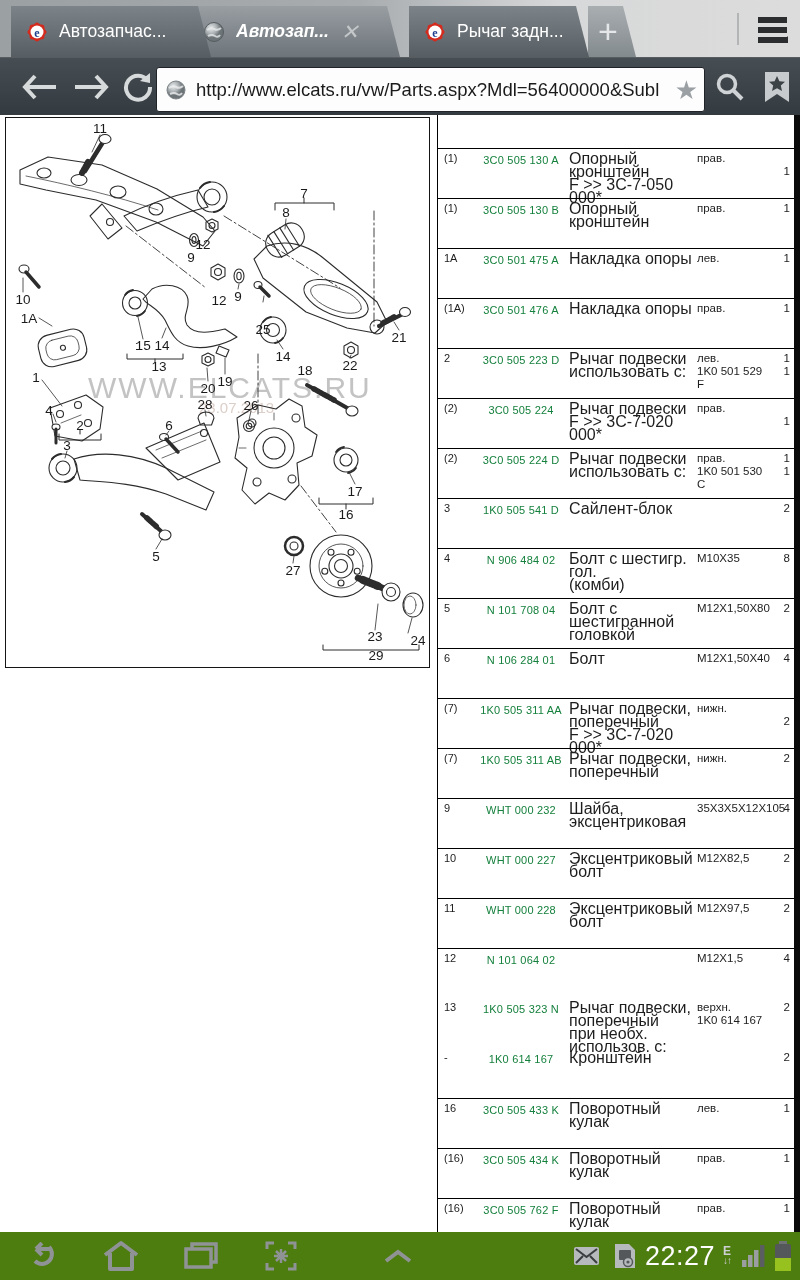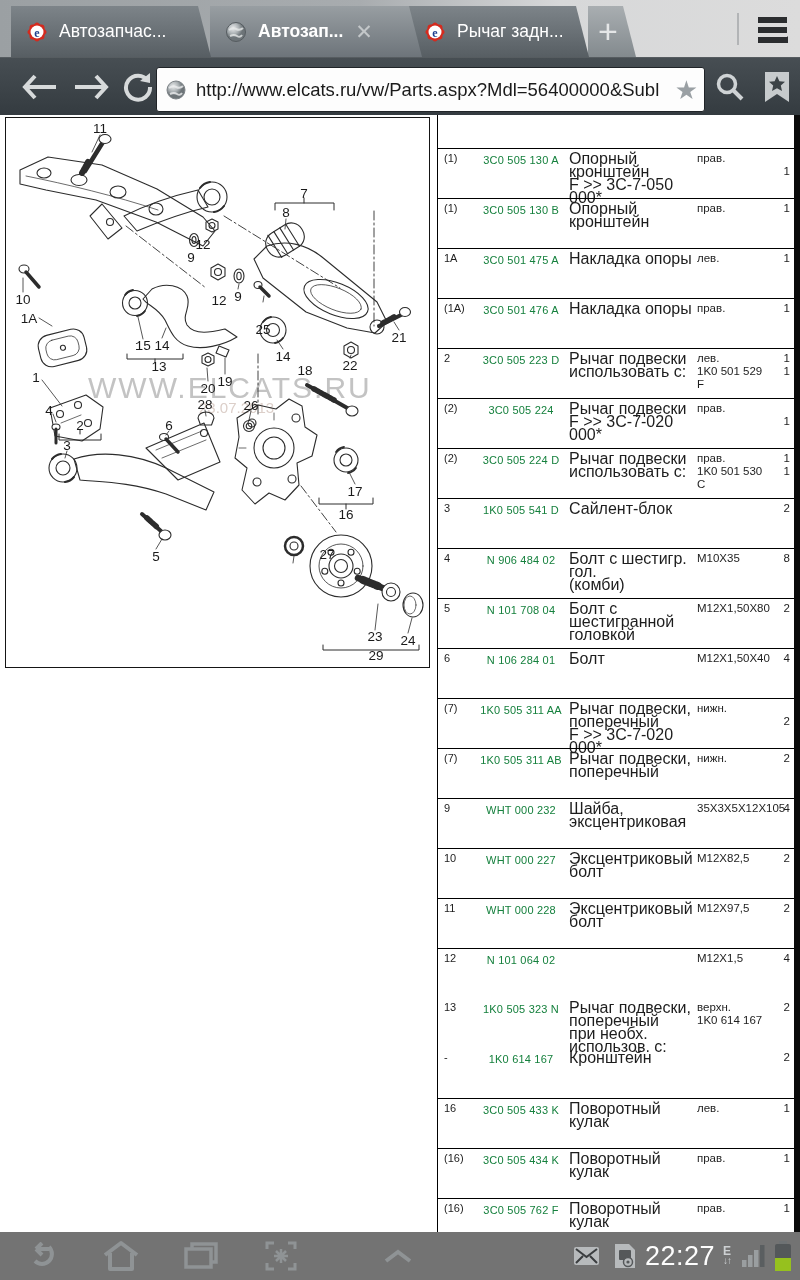--- a/index.html
+++ b/index.html
@@ -9,21 +9,21 @@
   
   .tabbar{position:absolute;top:0;left:0;width:800px;height:57px;
           background:linear-gradient(to right,#9ba0a3 0%,#a8acaf 45%,#d7d8d9 70%,#dcdcdc 100%);}
   .tab{position:absolute;top:6px;height:51px;display:flex;align-items:center;
        padding:0 20px 0 15px;box-sizing:border-box;color:#fff;font-size:17.5px;
        clip-path:polygon(0 0,calc(100% - 13px) 0,100% 100%,0 100%);
        background:linear-gradient(#7d8489,#575e63);}
   .tab .title{white-space:nowrap;overflow:hidden;margin-left:11px;}
   .tab.active{background:linear-gradient(#989ea2,#6d747a);font-weight:bold;}
   .tab1{left:11px;width:200px;z-index:6;}
-  .tab2{left:210px;width:212px;z-index:5;}
+  .tab2{left:188px;width:212px;z-index:5;font-style:italic;}
   .tab3{left:409px;width:180px;z-index:4;}
   .newtab{position:absolute;top:6px;left:588px;width:48px;height:51px;z-index:3;
           clip-path:polygon(0 0,calc(100% - 13px) 0,100% 100%,0 100%);
           background:linear-gradient(#a9aeb1,#838a8e);color:#e4e6e7;font-size:34px;
           display:flex;align-items:center;justify-content:center;padding-right:8px;box-sizing:border-box;}
   .tab .close{margin-left:12px;color:#c3c7c9;font-size:21px;font-weight:normal;}
   .favicon{width:22px;height:22px;flex:0 0 auto;}
   .menu-divider{position:absolute;left:737px;top:13px;width:2px;height:32px;background:#b2b4b6;}
   .menu-btn{position:absolute;left:752px;top:12px;width:42px;height:36px;}
 
@@ -53,21 +53,21 @@
   .trow{position:relative;height:50px;border-top:1px solid #000;box-sizing:border-box;}
   .trow.noline{border-top:none;}
   .trow > div{position:absolute;white-space:pre-line;}
   .c-pos{left:6px;top:3px;width:28px;font-size:11px;color:#1d1d1d;}
   .c-pn{left:28px;top:5px;width:110px;text-align:center;font-size:11px;color:#15803d;letter-spacing:.2px;}
   .c-desc{left:131px;top:3px;width:128px;font-size:16px;line-height:13px;color:#1d1d1d;}
   .c-note{left:259px;top:3px;width:66px;font-size:11.5px;line-height:13px;color:#1d1d1d;}
   .c-qty{left:318px;top:3px;width:34px;text-align:right;font-size:11.5px;line-height:13px;color:#1d1d1d;}
 
   
-  .navbar{position:absolute;top:1232px;left:0;width:800px;height:48px;background:#737373;}
+  .navbar{position:absolute;top:1232px;left:0;width:800px;height:48px;background:#4d7c0f;}
   .nv{position:absolute;top:0;height:48px;display:flex;align-items:center;justify-content:center;}
   .time{color:#fdfdfd;font-size:27px;letter-spacing:.5px;font-family:"Liberation Sans",sans-serif;}
   .net{color:#cdd0d2;font-size:12px;font-weight:bold;line-height:10px;text-align:left;}
   .net .arr{display:block;font-size:10px;font-weight:normal;letter-spacing:-1px;}
 
   .wm-text{font-family:"Liberation Sans",sans-serif;}
 </style>
 </head>
 <body>
 
@@ -410,25 +410,25 @@
           <span class="callout" style="left: 61px; top: 327px;">3</span>
 
           <span class="callout" style="left: 163px; top: 307px;">6</span>
 
           <span class="callout" style="left: 150px; top: 438px;">5</span>
 
           <span class="callout" style="left: 349px; top: 373px;">17</span>
 
           <span class="callout" style="left: 340px; top: 396px;">16</span>
 
-          <span class="callout" style="left: 287px; top: 436px; margin-left: 34px;">27</span>
+          <span class="callout" style="left: 287px; top: 452px;">27</span>
 
           <span class="callout" style="left: 369px; top: 518px;">23</span>
 
-          <span class="callout" style="left: 402px; top: 522px;">24</span>
+          <span class="callout" style="left: 412px; top: 522px;">24</span>
 
           <span class="callout" style="left: 370px; top: 537px;">29</span>
         </div>
     </div>
 
     <div class="table-pane">
       <div class="rows">
 
           <div class="trow">
             <div class="c-pos">(1)</div>

